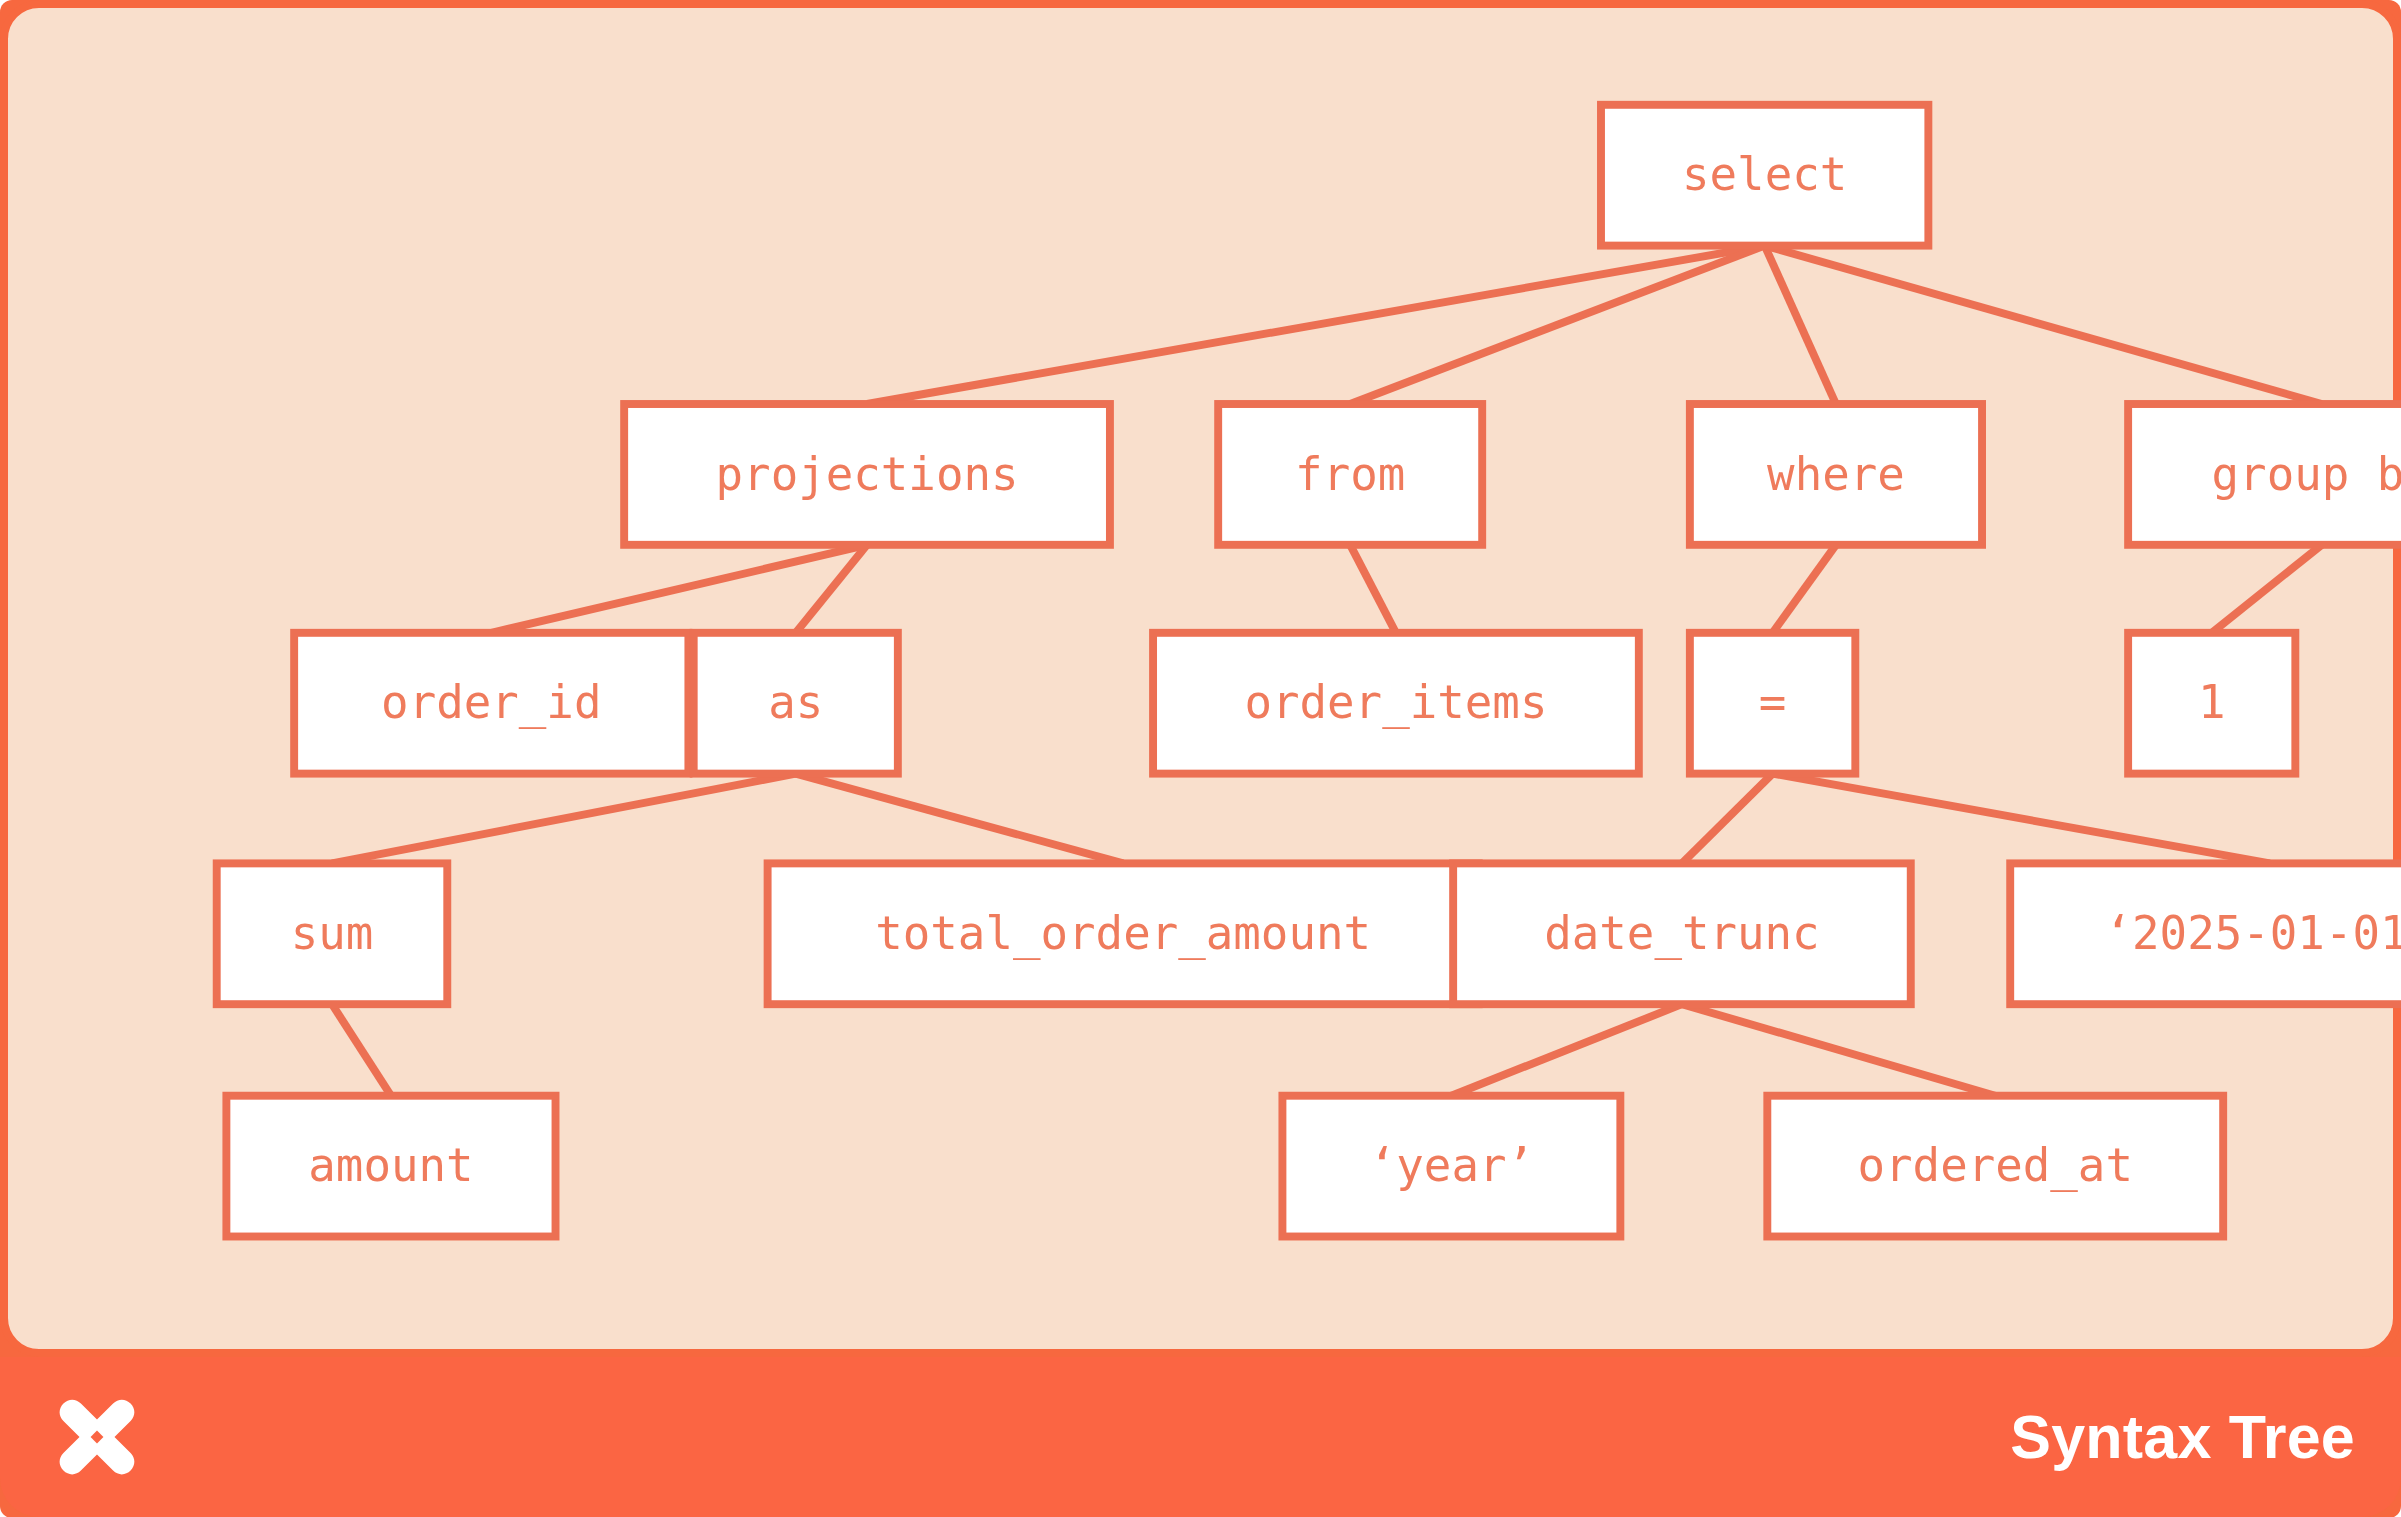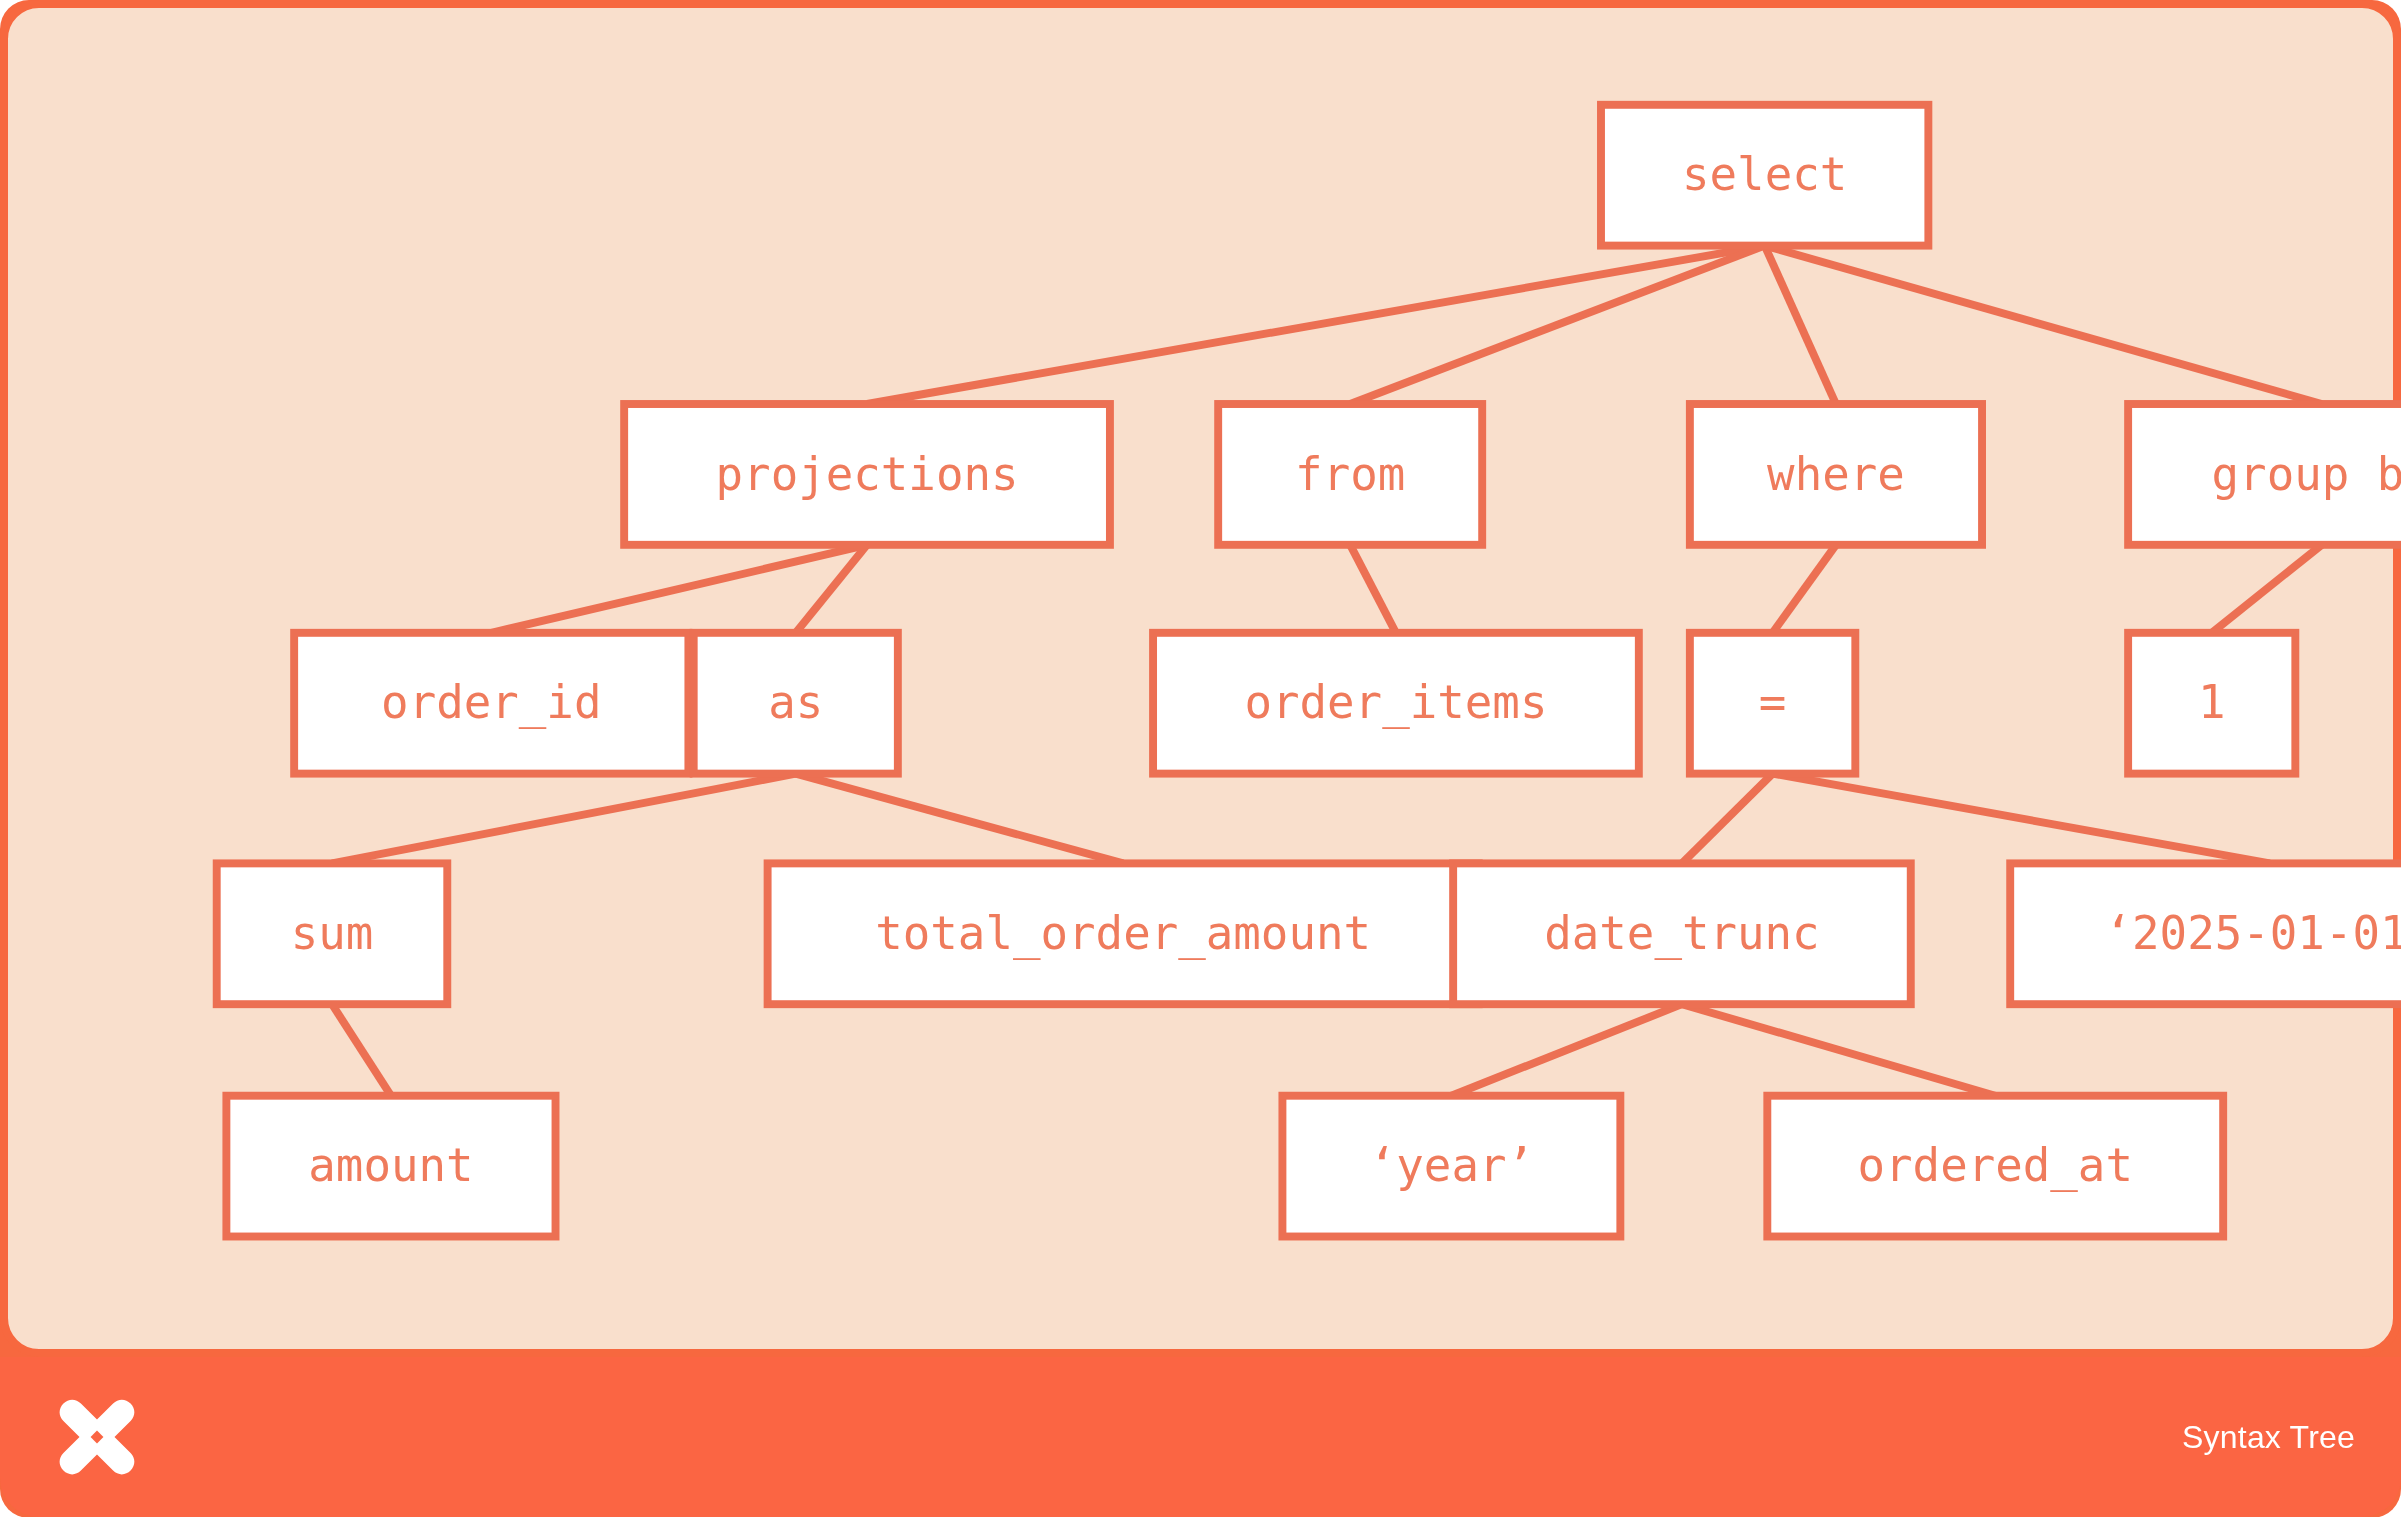--- a/index.html
+++ b/index.html
@@ -14,21 +14,21 @@
     background: #ffffff;
     overflow: hidden;
     font-family: "Liberation Sans", sans-serif;
   }
   #card {
     position: absolute;
     left: 0;
     top: 0;
     width: 2401px;
     height: 1518px;
-    border-radius: 29px;
+    border-radius: 12px;
     background: #f7683f;
     overflow: hidden;
     box-sizing: border-box;
   }
   #canvas-area {
     position: absolute;
     left: 0;
     top: 0;
     width: 2401px;
     height: 1357px;
@@ -75,22 +75,22 @@
     align-items: center;
     justify-content: space-between;
     box-sizing: border-box;
     padding: 0 46px 0 51px;
     border-bottom-left-radius: 39px;
     border-bottom-right-radius: 39px;
   }
   #footer-caption {
     color: #ffffff;
     font-family: "Liberation Sans", sans-serif;
-    font-size: 32px;
-    font-weight: normal;
+    font-size: 61px;
+    font-weight: bold;
     letter-spacing: 0.2px;
   }
   #brand-logo {
     width: 92px;
     height: 92px;
     display: block;
   }
 </style>
 </head>
 <body>

